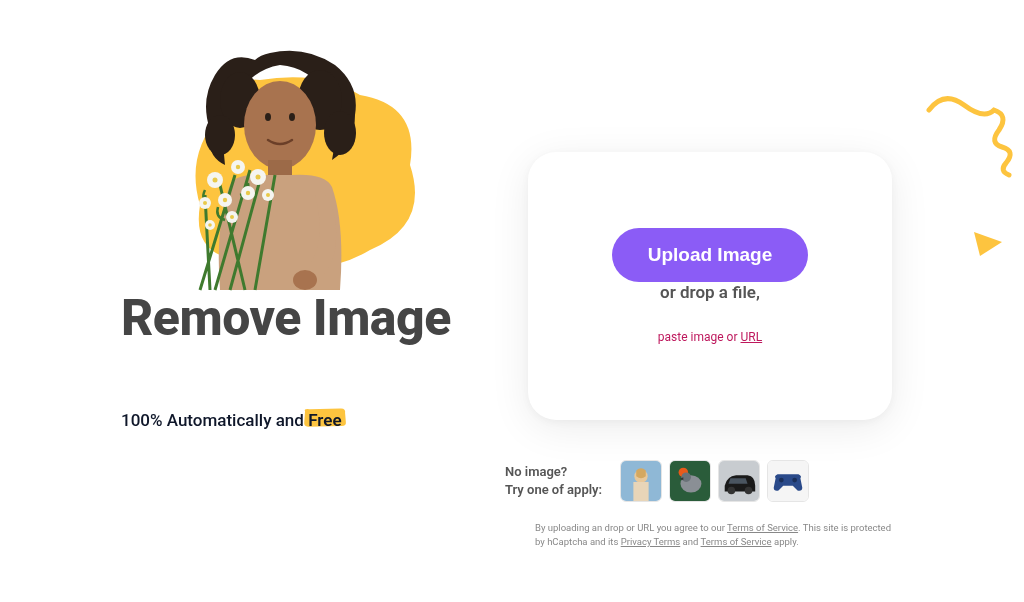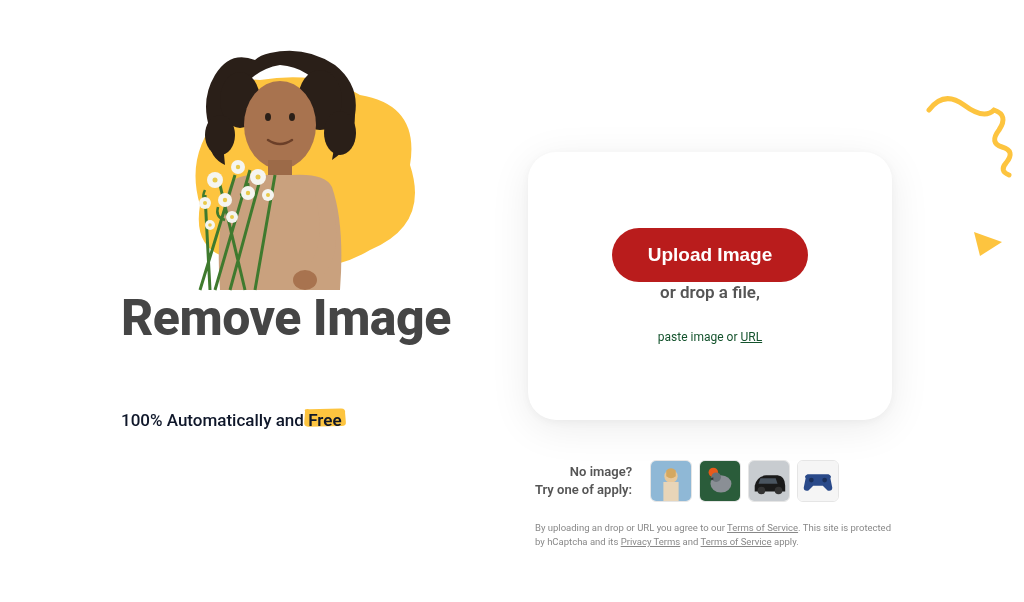--- a/index.html
+++ b/index.html
@@ -12,26 +12,26 @@
 .headline { position: absolute; left: 121px; top: 290px; font-size: 50px; font-weight: 800; color: #454545; line-height: 1.15; letter-spacing: -0.5px; }
 .subhead { position: absolute; left: 121px; top: 410px; font-size: 17px; color: #0f172a; font-weight: 500; }
 .free-badge { display: inline-block; position: relative; }
 .free-bg { position: absolute; inset: -3px -6px; z-index: -1; }
 .free-text { position: relative; z-index: 1; font-weight: 600; }
 
 .squiggle { position: absolute; right: 0; top: 85px; width: 100px; height: 100px; }
 .triangle { position: absolute; right: 20px; top: 230px; width: 32px; height: 28px; }
 
 .upload-card { position: absolute; left: 528px; top: 152px; width: 364px; height: 268px; background: #fff; border-radius: 28px; box-shadow: 0 8px 40px rgba(0,0,0,0.08), 0 2px 8px rgba(0,0,0,0.04); display: flex; flex-direction: column; align-items: center; justify-content: center; }
-.upload-btn { background: #b91c1c; color: #fff; border: none; padding: 16px 36px; border-radius: 999px; font-size: 19px; font-weight: 700; cursor: pointer; }
+.upload-btn { background: #8b5cf6; color: #fff; border: none; padding: 16px 36px; border-radius: 999px; font-size: 19px; font-weight: 700; cursor: pointer; }
 .drop-text { font-size: 17px; color: #555; font-weight: 600; }
-.paste-text { margin-top: 28px; font-size: 12px; color: #14532d; }
+.paste-text { margin-top: 28px; font-size: 12px; color: #be185d; }
 .paste-text .url-link { text-decoration: underline; cursor: pointer; }
 
-.sample-row { position: absolute; left: 535px; top: 460px; display: flex; align-items: center; gap: 18px; text-align: right; }
+.sample-row { position: absolute; left: 505px; top: 460px; display: flex; align-items: center; gap: 18px; }
 .sample-text { font-size: 13px; color: #555; font-weight: 600; line-height: 1.4; }
 .thumbs { display: flex; gap: 7px; }
 .thumb { width: 42px; height: 42px; border-radius: 6px; border: 1px solid #e5e5e5; cursor: pointer; overflow: hidden; display: flex; align-items: center; justify-content: center; }
 
 .legal { position: absolute; left: 535px; top: 521px; width: 360px; font-size: 9.5px; color: #888; line-height: 1.5; }
 .legal a { color: #888; text-decoration: underline; cursor: pointer; text-align: right; }
 </style>
 </head>
 <body>
 

